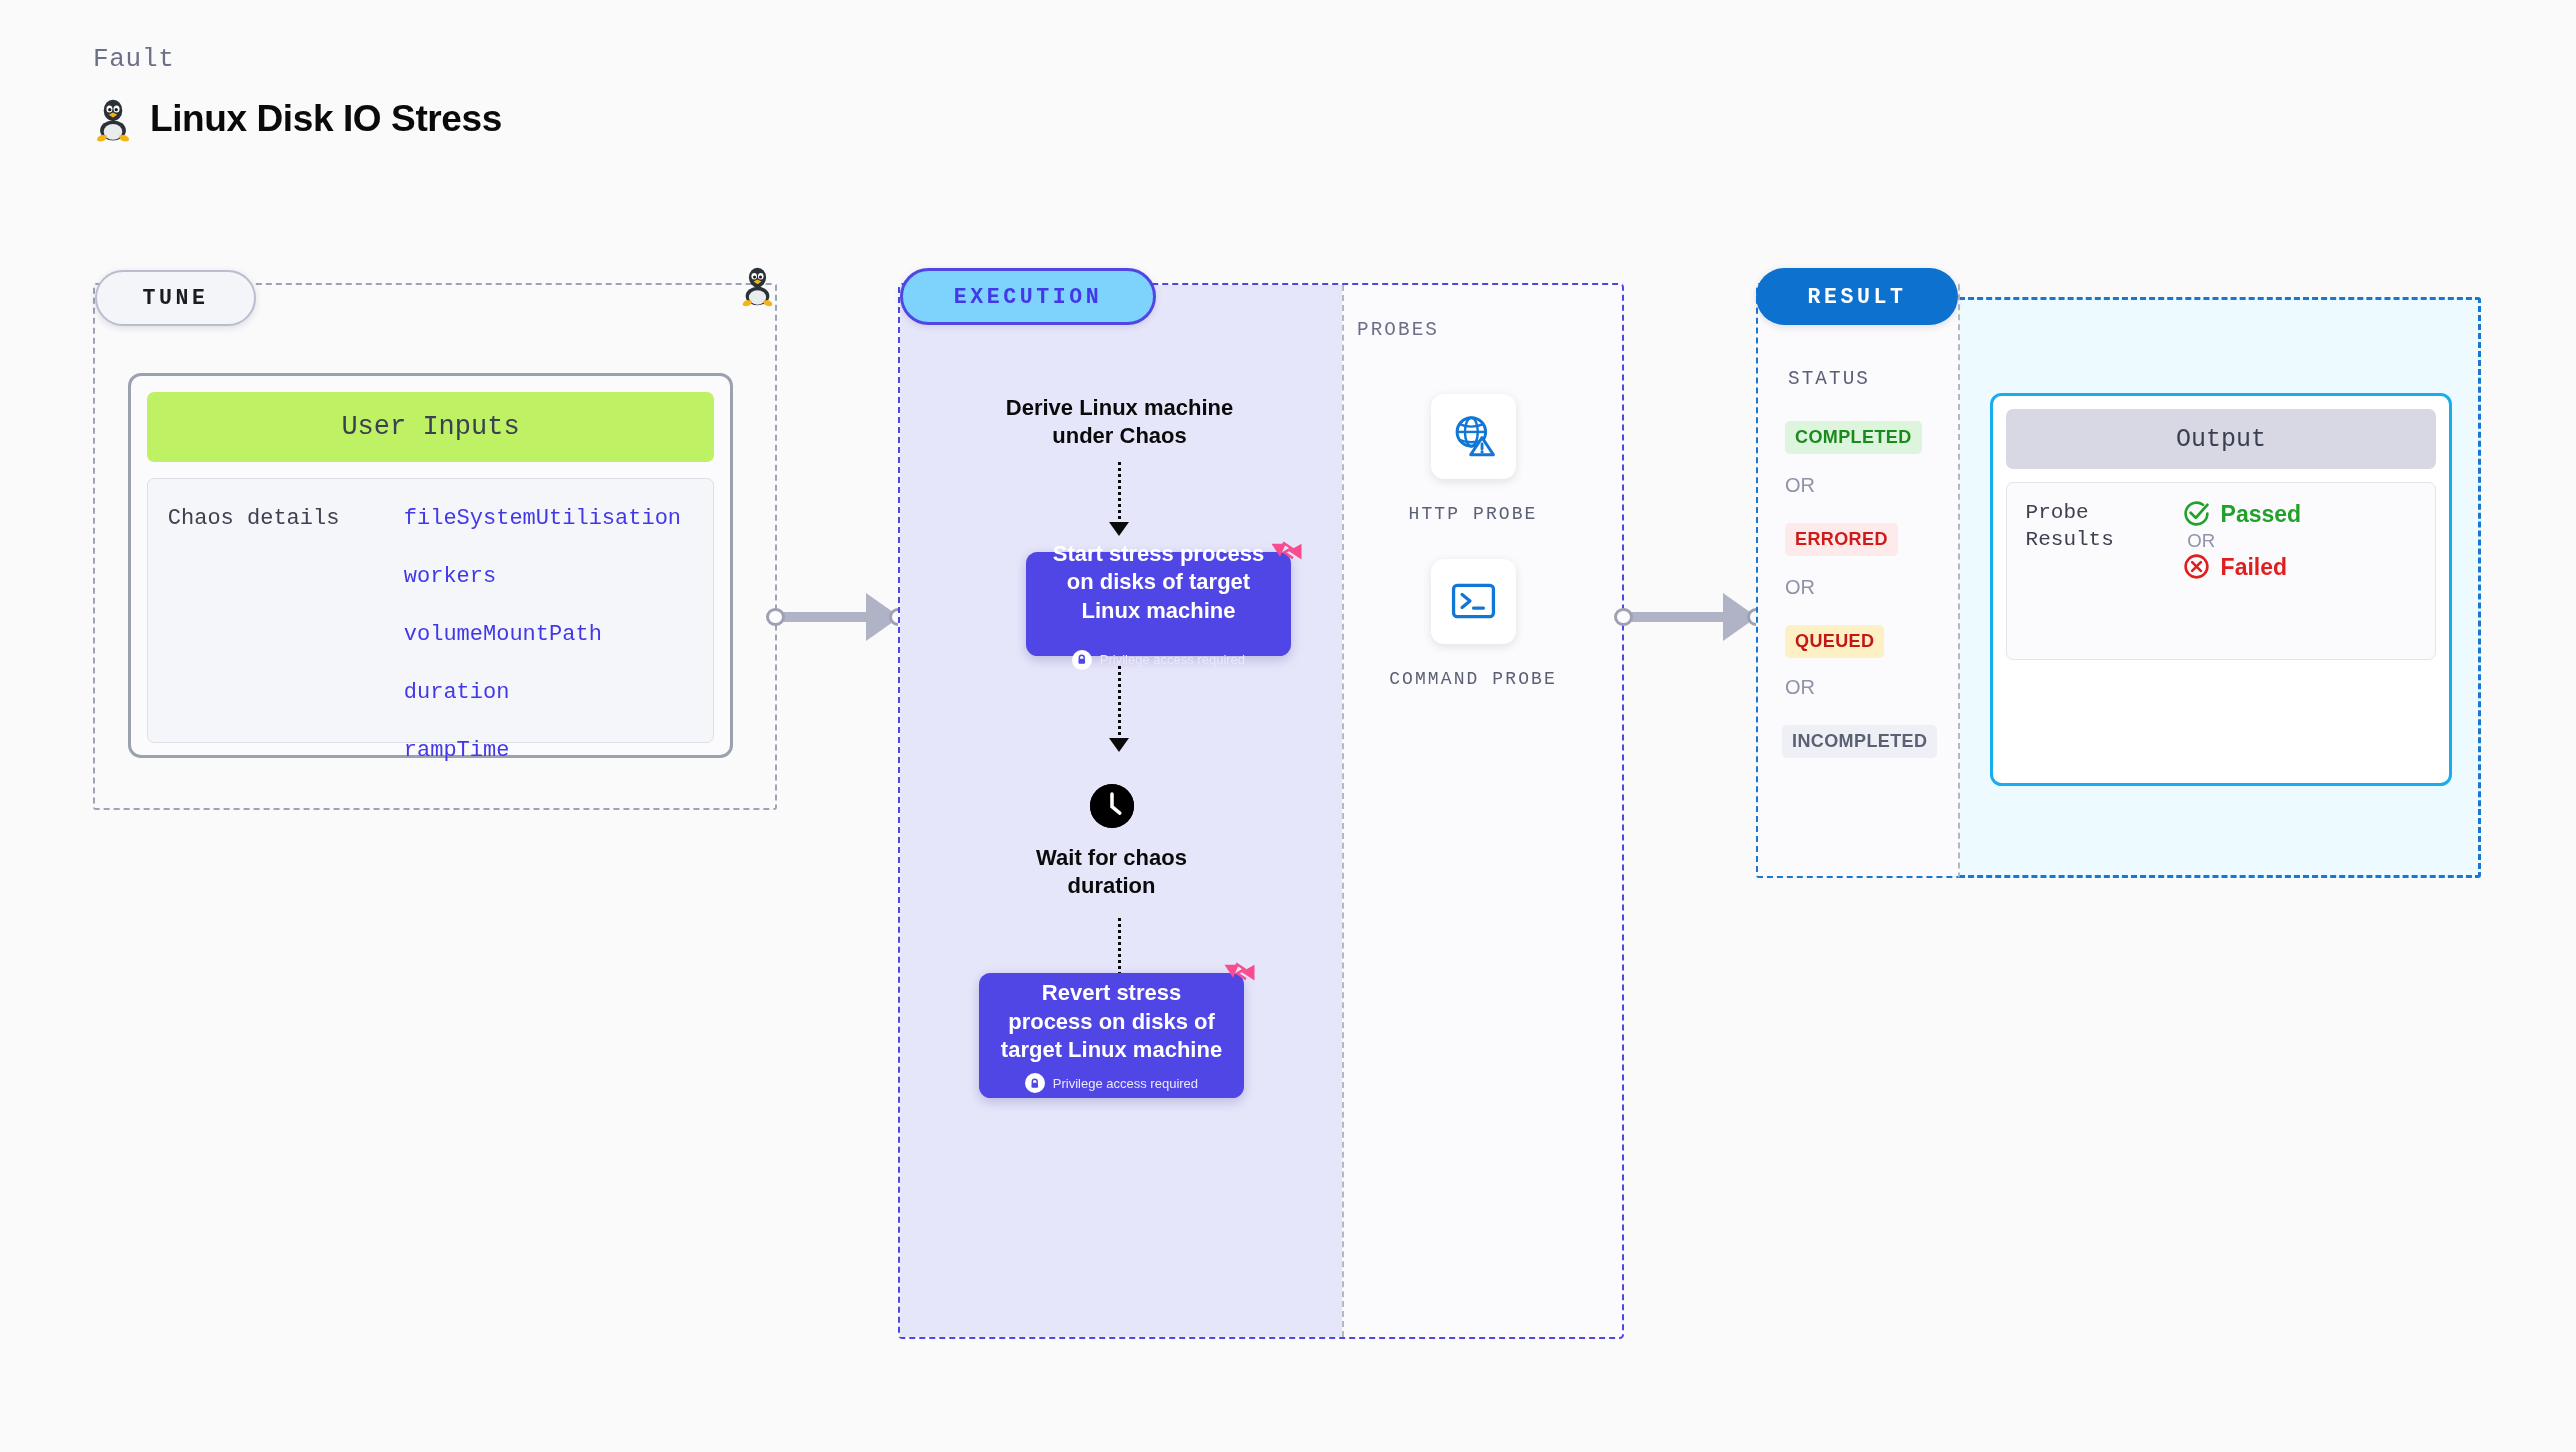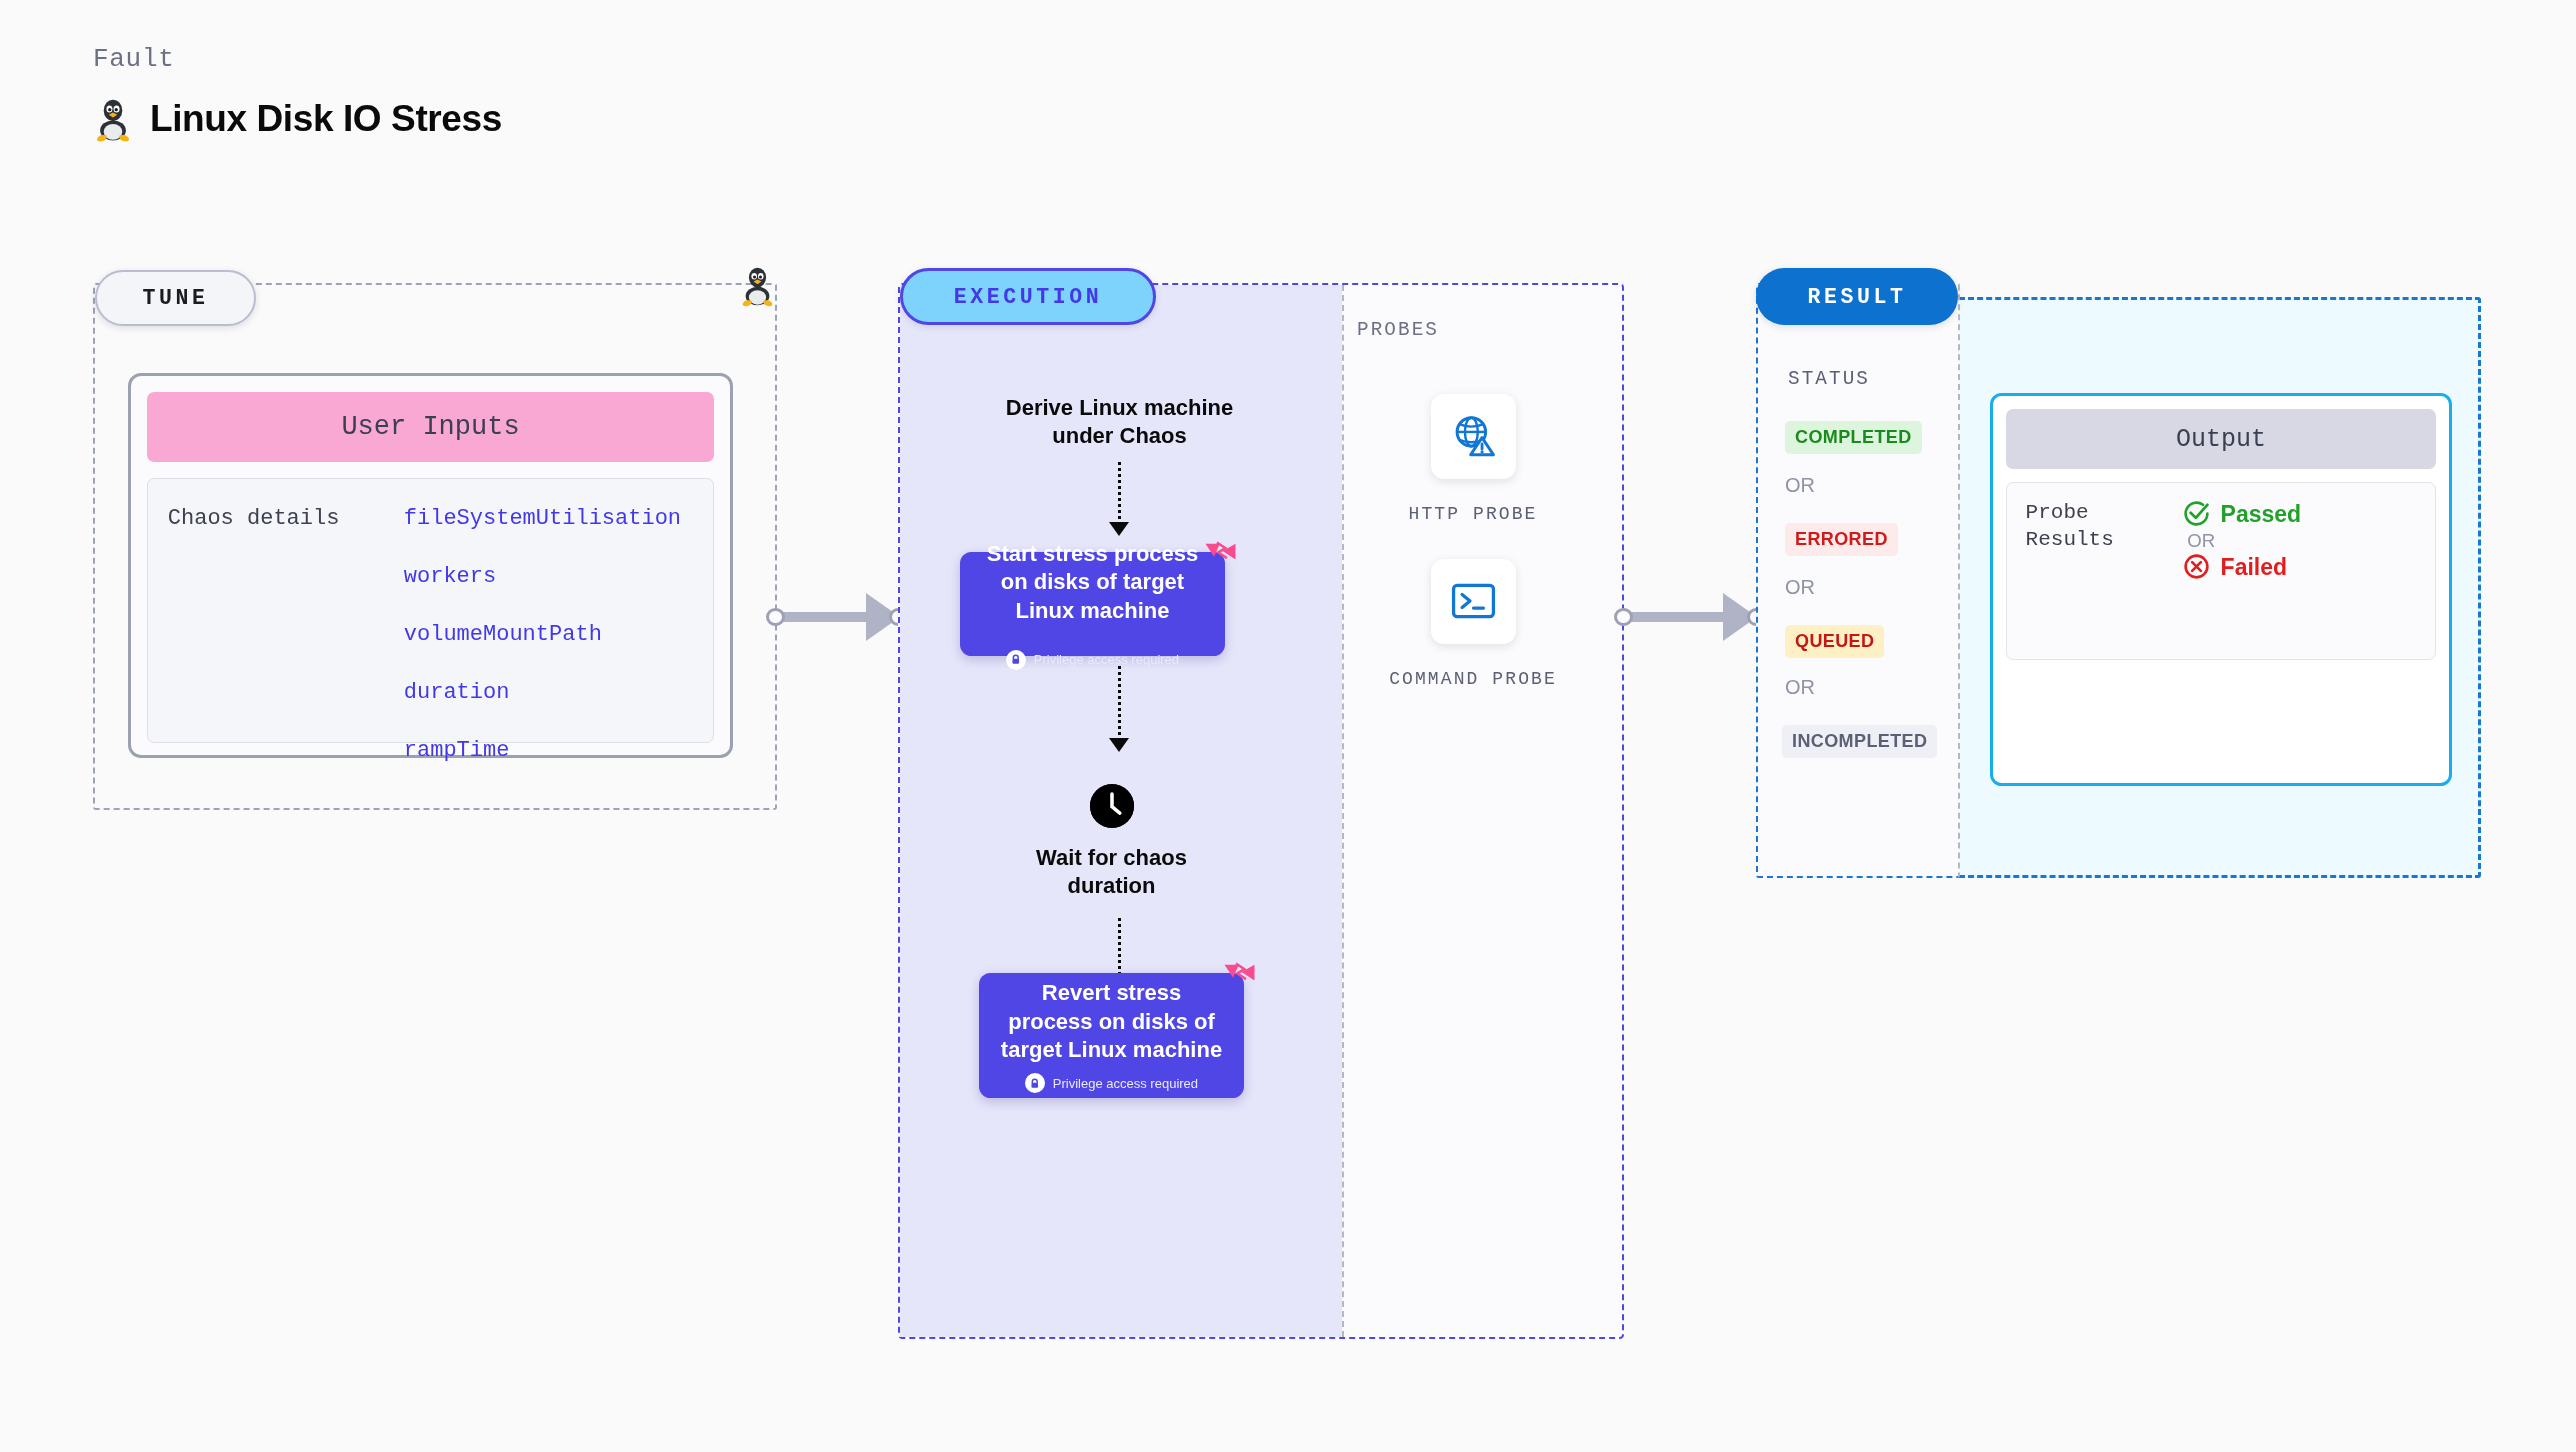--- a/index.html
+++ b/index.html
@@ -39,21 +39,21 @@
     left: 95px; top: 270px; width: 161px; height: 56px;
     background: #f4f5f9; border: 2.9px solid #b9bdce; color: #1b1c22; font-size: 21.5px;
   }
   #tune-penguin { position: absolute; left: 739px; top: 264px; z-index: 8; }
 
   #user-inputs-card {
     position: absolute; left: 128px; top: 373px; width: 605px; height: 385px;
     background: #fbfbfd; border: 3.6px solid #9aa1af; border-radius: 13px;
   }
   #user-inputs-header {
-    margin: 15.8px 15.8px 0 15.8px; height: 70px; background: #f9a8d4;
+    margin: 15.8px 15.8px 0 15.8px; height: 70px; background: #bef264;
     border-radius: 7.2px; display: flex; align-items: center; justify-content: center;
   }
   #user-inputs-header span { font-family:"Liberation Mono",monospace; font-size: 27px; color: #3b3f52; }
   #user-inputs-body {
     margin: 15.8px; height: 265px; background: #f5f6fa;
     border: 1.4px solid #dcdee8; border-radius: 7.2px;
     display: flex; padding: 27px 0 16px 20px;
   }
   #chaos-details-label {
     font-family: "Liberation Mono", monospace; font-size: 22px; color: #3d4150;
@@ -270,21 +270,21 @@
 <div class="pill" id="exec-pill">EXECUTION</div>
 <div id="probes-label">PROBES</div>
 
 <div class="flow-text" style="left:969px; top:394px;">
   Derive Linux machine<br>under Chaos
 </div>
 
 <div class="dotted-arrow" style="left:1118px; top:462px; height:63px;"></div>
 <div class="arrow-head-down" style="left:1109px; top:522px;"></div>
 
-<div class="node" style="left:960px; top:552px; width:265px; height:104px;gap:16px;">
+<div class="node" style="left:1026px; top:552px; width:265px; height:104px;gap:16px;">
   <div class="node-title">Start stress process<br>on disks of target<br>Linux machine</div>
   <div class="node-priv">
     <span class="lock-badge">
       <svg width="11.5" height="11.5" viewBox="0 0 16 16">
         <path d="M4.6 7V5.2a3.4 3.4 0 0 1 6.8 0V7" fill="none" stroke="#4f46e5" stroke-width="2"></path>
         <rect x="3.4" y="6.7" width="9.2" height="7" rx="1.6" fill="#4f46e5"></rect>
       </svg>
     </span>
     <span>Privilege access required</span>
   </div>

